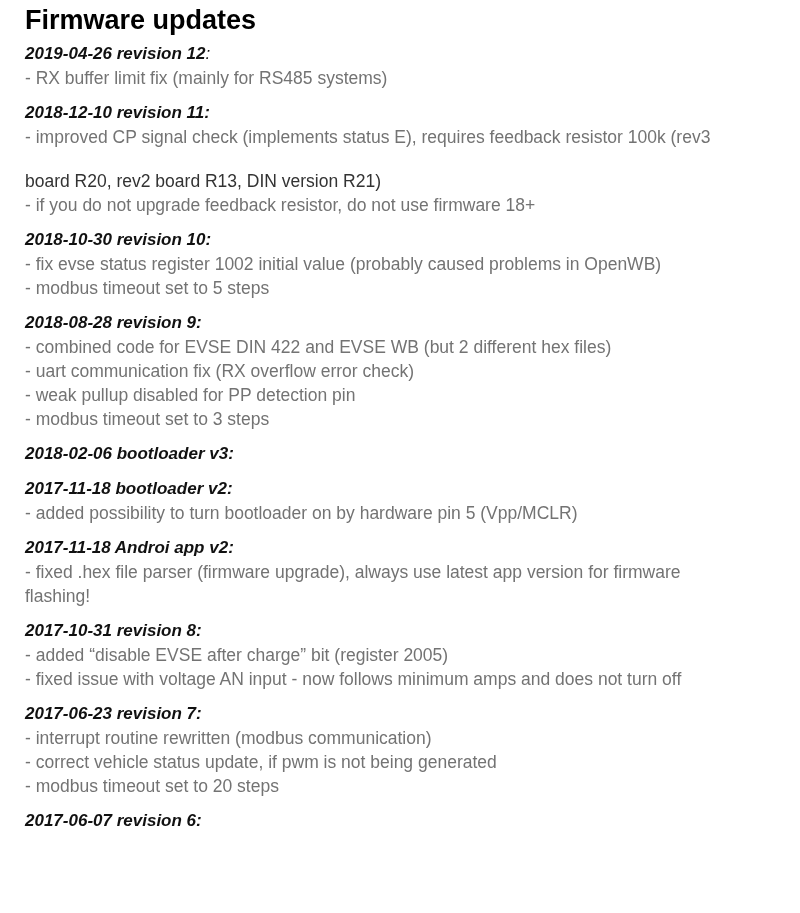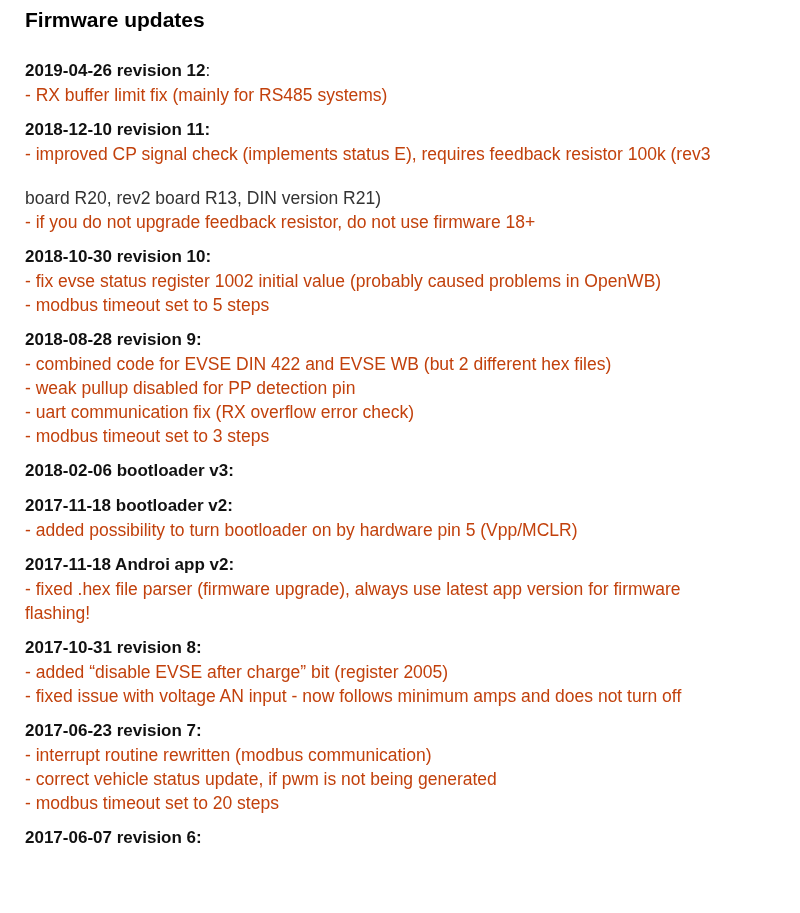--- a/index.html
+++ b/index.html
@@ -3,30 +3,30 @@
 <meta charset="utf-8">
 <style>
   html, body { margin: 0; padding: 0; background: #ffffff; }
   body {
     width: 800px; height: 913px; overflow: hidden;
     font-family: "Liberation Sans", sans-serif;
     color: #111;
   }
   .page { padding: 2px 0 0 25px; }
   h1 {
-    font-size: 21px; font-weight: bold; margin: 0 0 21px 0; line-height: 36px;
+    font-size: 27px; font-weight: bold; margin: 0 0 4px 0; line-height: 36px;
     color: #000;
   }
   .entry { margin-bottom: 11px; }
   .entry h3 {
-    font-size: 17px; font-weight: bold; margin: 0; line-height: 24px; color: #111;
+    font-size: 17px; font-weight: bold; margin: 0; line-height: 24px; color: #111; font-style: italic;
   }
   .entry h3 .colon { font-weight: normal; }
   .entry h3 .colon.bold { font-weight: bold; }
-  .line { font-size: 17.5px; line-height: 24px; color: #c2410c; margin: 0; }
+  .line { font-size: 17.5px; line-height: 24px; color: #737373; margin: 0; }
   .muted { color: #333; margin-top: 20px; }
 </style>
 </head>
 <body>
 
 <div class="page">
   <h1>Firmware updates</h1>
 
   <div class="entry">
     <h3><span>2019-04-26 revision 12</span><span class="colon">:</span></h3>
@@ -42,22 +42,22 @@
 
   <div class="entry">
     <h3><span>2018-10-30 revision 10</span><span class="colon bold">:</span></h3>
     <p class="line">- fix evse status register 1002 initial value (probably caused problems in OpenWB)</p>
     <p class="line">- modbus timeout set to 5 steps</p>
   </div>
 
   <div class="entry">
     <h3><span>2018-08-28 revision 9</span><span class="colon bold">:</span></h3>
     <p class="line">- combined code for EVSE DIN 422 and EVSE WB (but 2 different hex files)</p>
+    <p class="line">- uart communication fix (RX overflow error check)</p>
     <p class="line">- weak pullup disabled for PP detection pin</p>
-    <p class="line">- uart communication fix (RX overflow error check)</p>
     <p class="line">- modbus timeout set to 3 steps</p>
   </div>
 
   <div class="entry">
     <h3><span>2018-02-06 bootloader v3</span><span class="colon bold">:</span></h3>
   </div>
 
   <div class="entry">
     <h3><span>2017-11-18 bootloader v2</span><span class="colon bold">:</span></h3>
     <p class="line">- added possibility to turn bootloader on by hardware pin 5 (Vpp/MCLR)</p>

